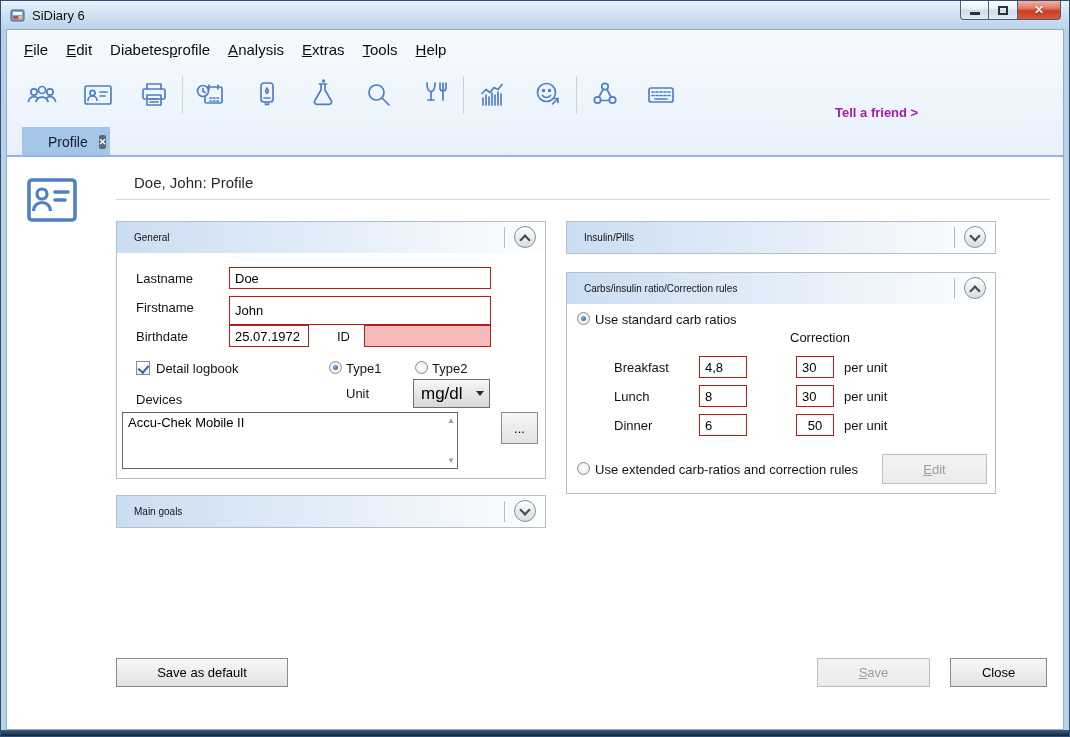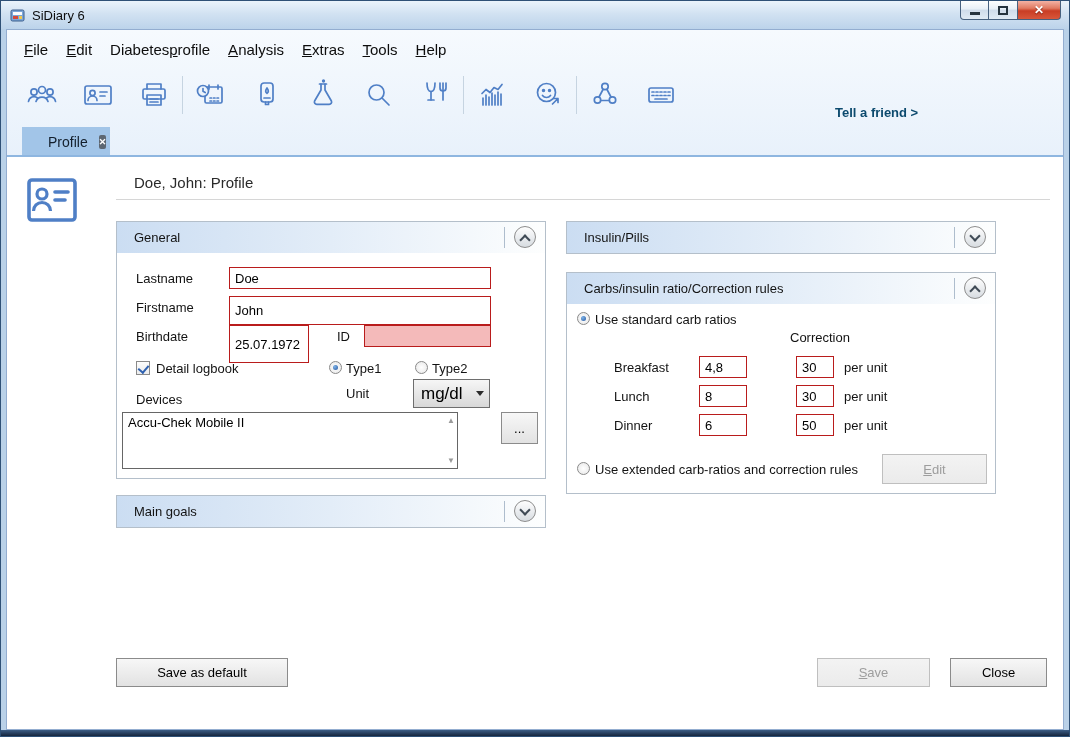--- a/index.html
+++ b/index.html
@@ -35,39 +35,39 @@
   
   .menubar { position:absolute; left:14px; top:36px; display:flex; font-size:15px; color:#0d0d0d; }
   .menu-item { padding:4px 9px; cursor:default; }
   .mkey { text-decoration:underline; }
 
   
   .toolbar { position:absolute; left:13px; top:72px; height:44px; display:flex; align-items:center; }
   .tool-btn { width:56px; height:44px; display:flex; align-items:center; justify-content:center; }
   .tool-btn svg { stroke:#4f7fc6; fill:none; stroke-width:1.7; stroke-linecap:round; stroke-linejoin:round; }
   .tool-sep { width:1px; height:38px; background:#c6d4e1; }
-  .tell-friend { position:absolute; left:834px; top:104px; font-size:13px; font-weight:bold; color:#0c4a6e; }
+  .tell-friend { position:absolute; left:834px; top:104px; font-size:13px; font-weight:bold; color:#a21caf; }
 
   
   .tab { position:absolute; left:14px; top:126px; width:88px; height:29px; background:#a2c5e8;
          display:flex; align-items:center; padding:0 26px; font-size:14px; color:#131f2c;margin-left:7px; }
   .tab-close { width:14px; height:14px; margin-left:11px; background:#5d6772; border-radius:2px;
                color:#fff; font-size:9px; line-height:14px; text-align:center; font-weight:bold; }
   .tab-line { position:absolute; left:6px; right:6px; top:154px; height:2px; background:#8eb6e0; }
 
   
   .content-bg { position:absolute; left:6px; right:6px; top:156px; bottom:33px; background:#fff; }
   .big-card-icon { position:absolute; left:25px; top:176px; }
   .page-heading { position:absolute; left:133px; top:173px; font-size:15px; color:#2a2a2a; }
   .heading-rule { position:absolute; left:115px; top:198px; width:934px; height:1px; background:#d6d6d6; }
 
   .group { position:absolute; border:1px solid #b4bfca; background:#fff; }
   .group-header { position:relative; height:31px;
         background:linear-gradient(90deg,#cbddf2 0%,#e3edf8 50%,#fdfefe 100%);
-        display:flex; align-items:center; padding-left:17px; font-size:13px; color:#131313; }
+        display:flex; align-items:center; padding-left:17px; font-size:10px; color:#131313; }
   .hdr-sep { position:absolute; right:40px; top:5px; height:21px; width:1px; background:#aebdcd; }
   .chev-btn { position:absolute; right:9px; top:4px; width:22px; height:22px; border-radius:50%;
               border:1px solid #8d8d8d; background:linear-gradient(#fefefe,#d7dce1); }
   .chev-btn.down::after { content:''; position:absolute; left:6px; top:5px; width:6px; height:6px;
               border-right:2px solid #3f4a55; border-bottom:2px solid #3f4a55; transform:rotate(45deg); }
   .chev-btn.up::after { content:''; position:absolute; left:6px; top:9px; width:6px; height:6px;
               border-right:2px solid #3f4a55; border-bottom:2px solid #3f4a55; transform:rotate(-135deg); }
 
   .lbl { position:absolute; font-size:13px; color:#131313; white-space:nowrap; }
   .tb { position:absolute; border:1px solid #b91c1c; background:#fff; font-size:13px;
@@ -284,21 +284,21 @@
       <span>General</span>
       <span class="hdr-sep"></span>
       <span class="chev-btn up"></span>
     </div>
   </div>
   <span class="lbl" style="left:135px; top:270px;">Lastname</span>
   <input class="tb" style="left: 228px; top: 266px; width: 262px; height: 22px;" value="Doe">
   <span class="lbl" style="left:135px; top:299px;">Firstname</span>
   <input class="tb" style="left: 228px; top: 295px; width: 262px; height: 29px;" value="John">
   <span class="lbl" style="left:135px; top:328px;">Birthdate</span>
-  <input class="tb" style="left: 228px; top: 324px; width: 80px; height: 38px;" value="25.07.1972">
+  <input class="tb" style="left: 228px; top: 324px; width: 80px; height: 22px;" value="25.07.1972">
   <span class="lbl" style="left:336px; top:328px;">ID</span>
   <input class="tb pink" style="left: 363px; top: 324px; width: 127px; height: 22px;" value="">
 
   <span class="cb checked" style="left:135px; top:360px;"></span>
   <span class="lbl" style="left:155px; top:360px;">Detail logbook</span>
   <span class="rd sel" style="left:328px; top:360px;"></span>
   <span class="lbl" style="left:345px; top:360px;">Type1</span>
   <span class="rd" style="left:414px; top:360px;"></span>
   <span class="lbl" style="left:431px; top:360px;">Type2</span>
 
@@ -348,21 +348,21 @@
   <input class="tb" style="left: 795px; top: 355px; width: 38px; height: 22px;" value="30">
   <span class="lbl" style="left:843px; top:359px;">per unit</span>
 
   <span class="lbl" style="left:613px; top:388px;">Lunch</span>
   <input class="tb" style="left: 698px; top: 384px; width: 48px; height: 22px;" value="8">
   <input class="tb" style="left: 795px; top: 384px; width: 38px; height: 22px;" value="30">
   <span class="lbl" style="left:843px; top:388px;">per unit</span>
 
   <span class="lbl" style="left:613px; top:417px;">Dinner</span>
   <input class="tb" style="left: 698px; top: 413px; width: 48px; height: 22px;" value="6">
-  <input class="tb" style="left: 795px; top: 413px; width: 38px; height: 22px;" value="50">
+  <input class="tb" style="left: 795px; top: 413px; width: 38px; height: 22px; text-align: center;" value="50">
   <span class="lbl" style="left:843px; top:417px;">per unit</span>
 
   <span class="rd" style="left:576px; top:461px;"></span>
   <span class="lbl" style="left:594px; top:461px;">Use extended carb-ratios and correction rules</span>
   <div class="btn disabled" style="left:881px; top:453px; width:105px; height:30px;">
     <span></span>
       <span class="bkey">E</span>
       <span>dit</span>
   </div>
 

